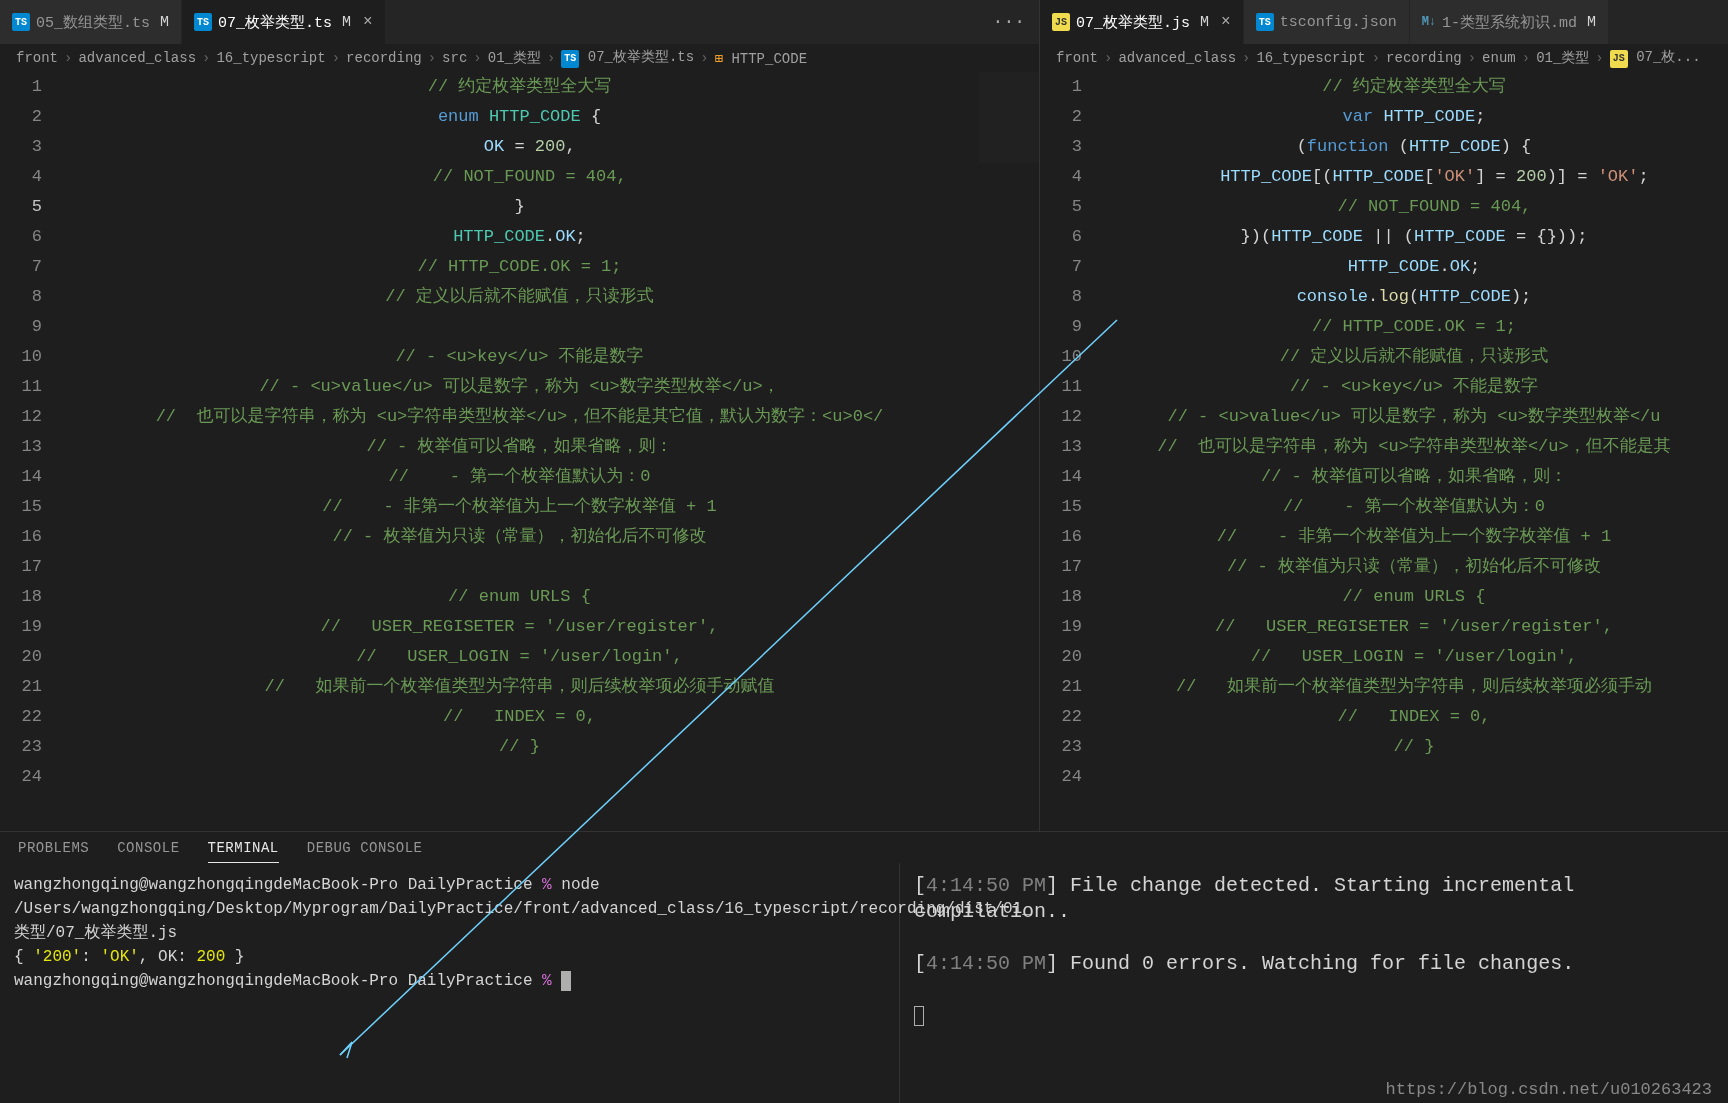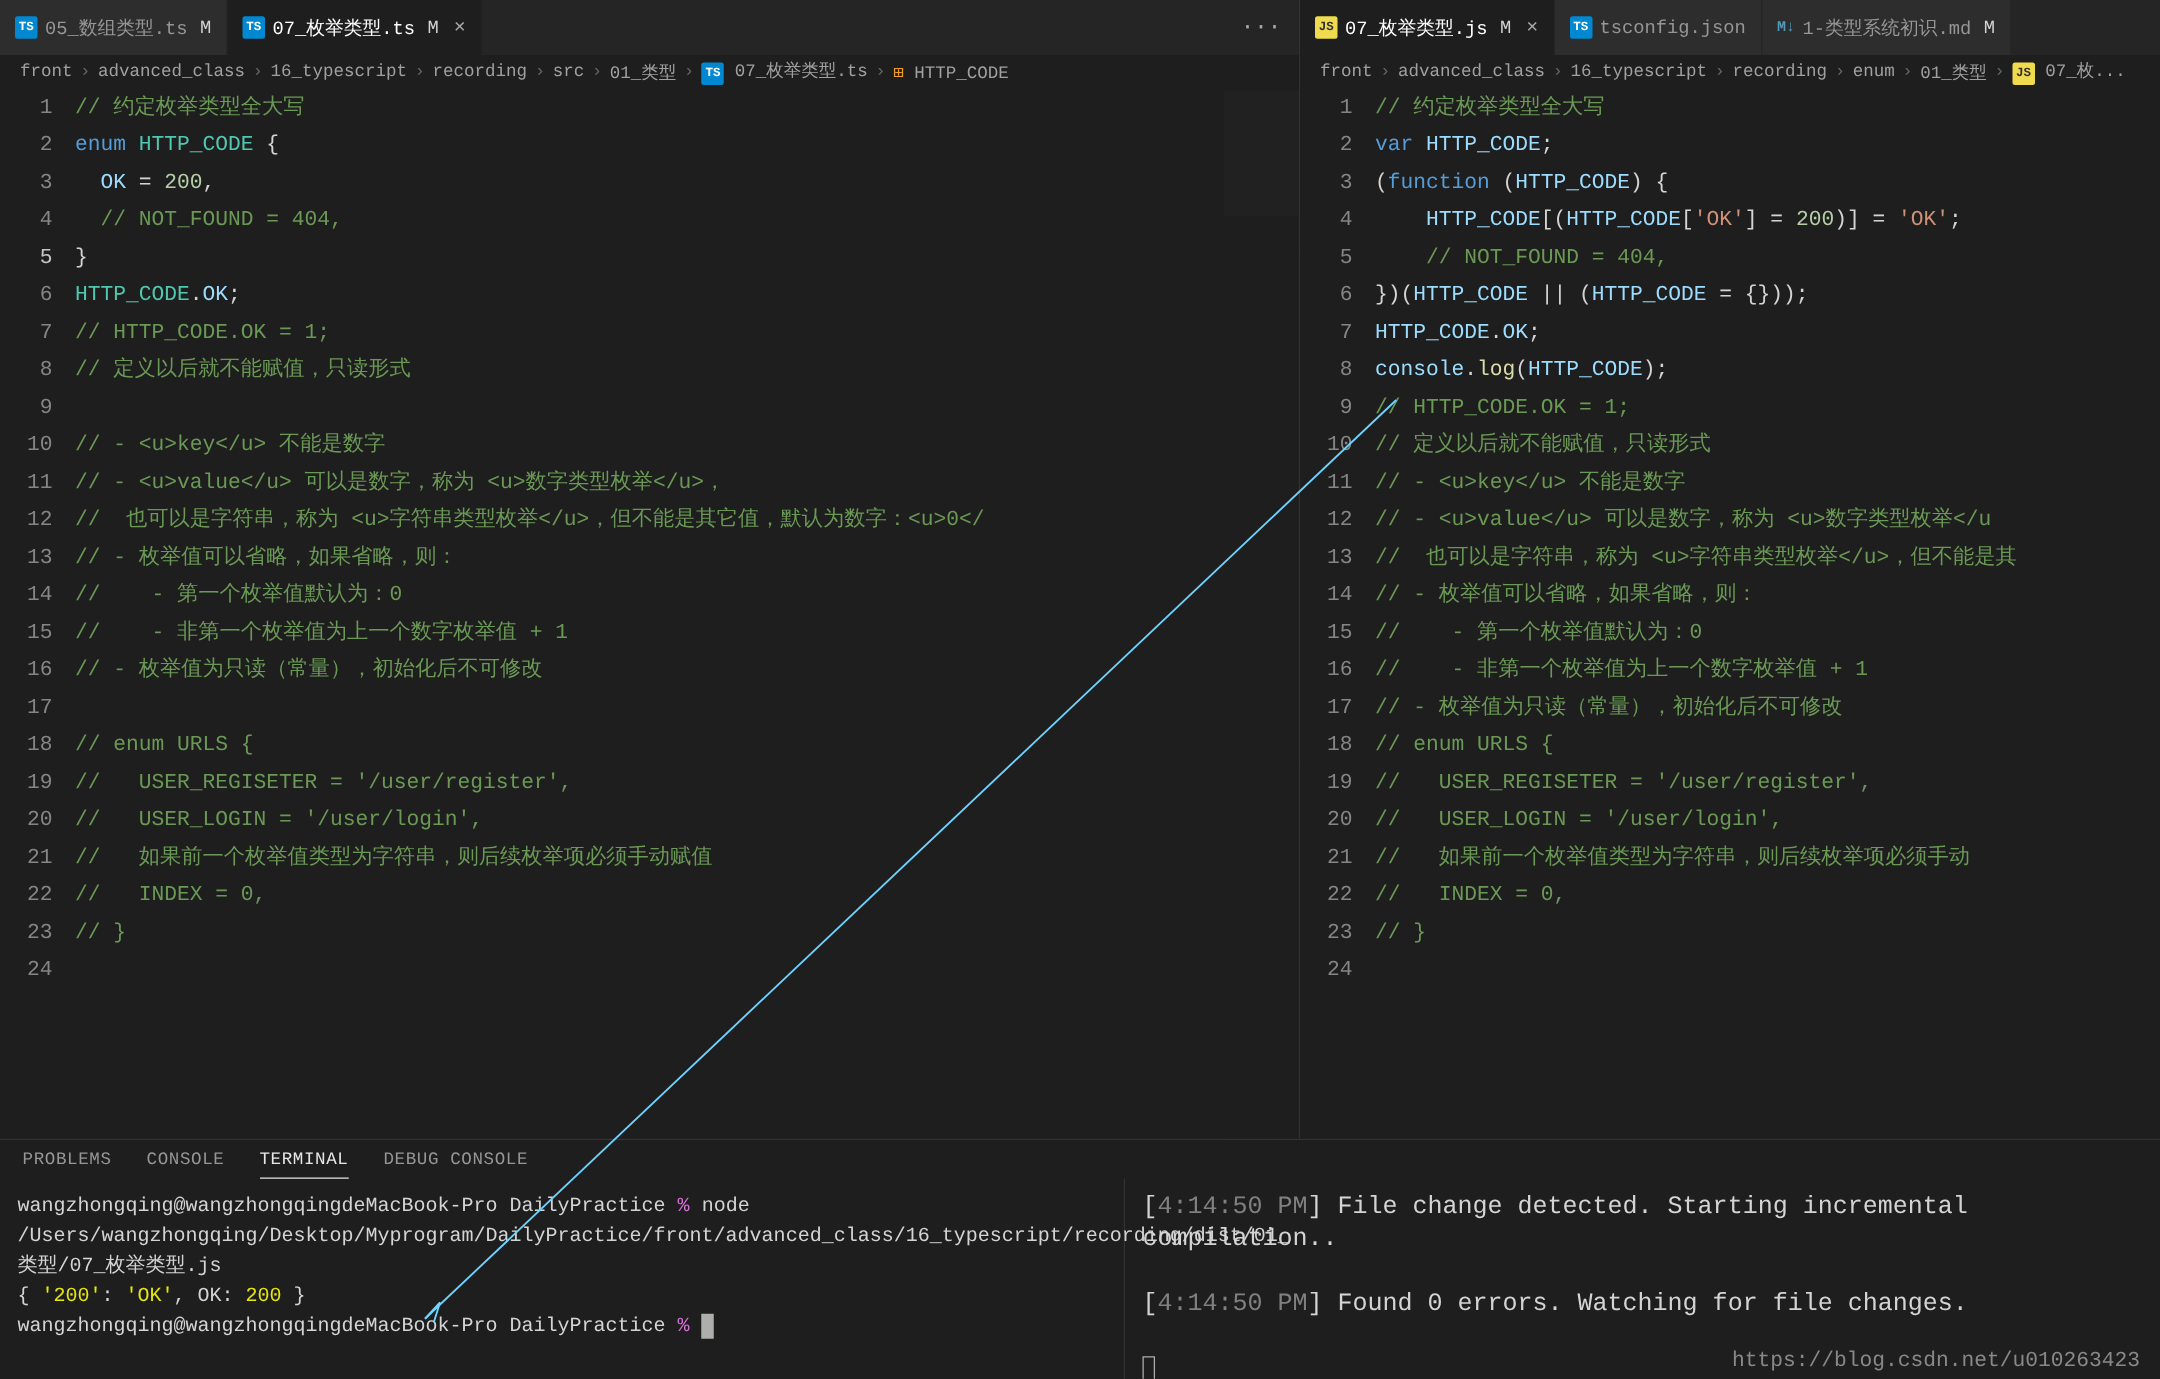--- a/index.html
+++ b/index.html
@@ -36,33 +36,33 @@
     .breadcrumb {
       display: flex; align-items: center; padding: 4px 16px; height: 28px;
       font-size: 14px; color: #a0a0a0; background:#1e1e1e; gap:4px;
       white-space: nowrap; overflow: hidden;
     }
     .breadcrumb .sep { color: #666; margin: 0 2px; }
     .code-area { flex:1; display:flex; overflow:hidden; position: relative; }
     .gutter { width: 60px; text-align: right; padding-right: 18px; color:#858585; user-select:none; }
     .gutter div, .code-lines div.line { height: 30px; line-height: 30px; font-size: 17px; }
     .code-lines { flex:1; overflow:hidden; white-space: pre; }
-    .line { position: relative; }
+    .line { position: relative; text-align: center; }
     .line.mod::before { content:""; position:absolute; left:-5px; top:0; bottom:0; width:4px; background:#2ea043; }
     .c-comment { color:#6a9955; }
     .c-keyword { color:#569cd6; }
     .c-type { color:#4ec9b0; }
     .c-string { color:#ce9178; }
     .c-number { color:#b5cea8; }
     .c-punct { color:#d4d4d4; }
     .c-prop { color:#9cdcfe; }
     .c-func { color:#dcdcaa; }
     .gutter .current { color:#c6c6c6; }
     .minimap { width:60px; background: linear-gradient(#222 0%, #222 12%, #1e1e1e 12%); opacity:.7; }
-    .bottom-panel { height: 192px; border-top: 1px solid #333; display:flex; flex-direction:column; background:#1e1e1e; }
+    .bottom-panel { height: 272px; border-top: 1px solid #333; display:flex; flex-direction:column; background:#1e1e1e; }
     .panel-tabs { display:flex; gap: 28px; padding: 8px 18px 0; font-size:14px; }
     .panel-tab { color:#969696; padding-bottom:6px; cursor:pointer; letter-spacing: .5px;}
     .panel-tab.active { color:#e7e7e7; border-bottom: 1px solid #e7e7e7; }
     .panel-content { flex:1; display:flex; }
     .term-left { width: 900px; padding: 10px 14px; font-size:16px; line-height: 24px; white-space: pre-wrap; border-right:1px solid #333;}
     .term-right { flex:1; padding: 10px 14px; font-size:20px; line-height: 26px; white-space: pre-wrap;}
     .term-prompt { color:#d670d6; }
     .term-path { color:#d4d4d4; }
     .term-yellow { color:#e5e510; }
     .term-gray { color:#808080; }

